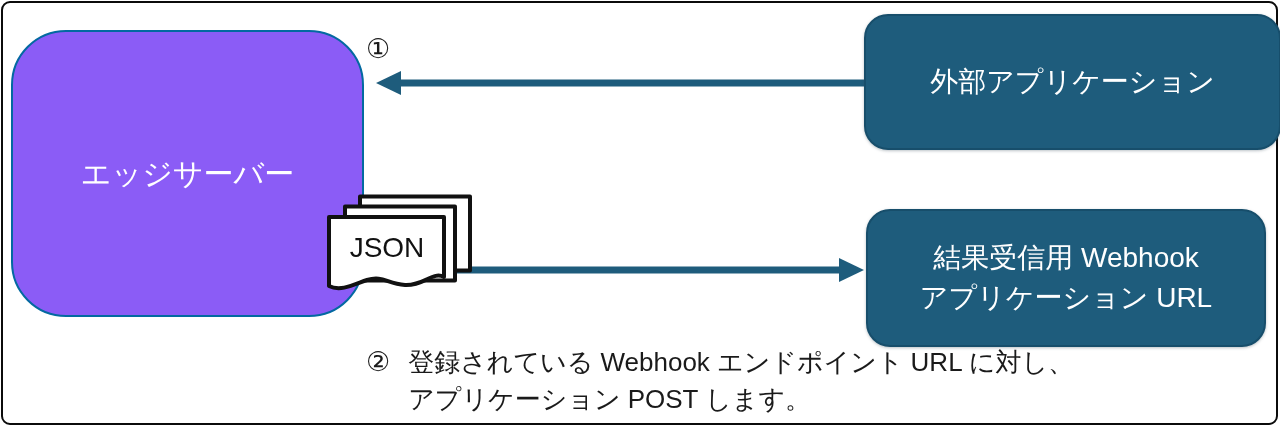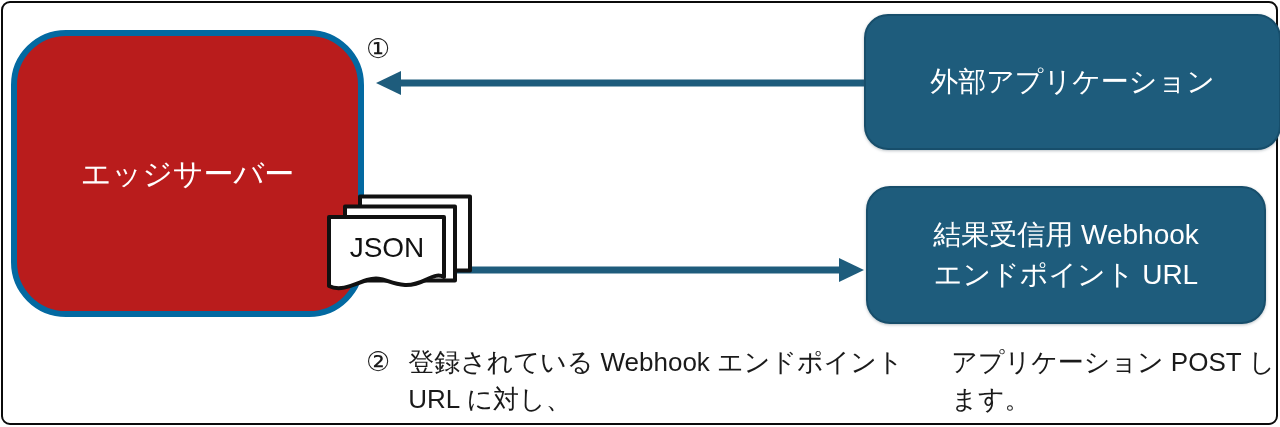--- a/index.html
+++ b/index.html
@@ -24,36 +24,36 @@
     flex-direction: column;
     align-items: center;
     justify-content: center;
     text-align: center;
     color: #ffffff;
     box-sizing: border-box;
   }
   .node-green {
     left: 11px; top: 30px;
     width: 353px; height: 287px;
-    background: #b91c1c;
-    border: 6px solid #0369a1;
+    background: #8b5cf6;
+    border: 2px solid #0369a1;
     border-radius: 55px;
     font-size: 30px;
     line-height: 41px;
   }
   .node-teal {
     background: #1E5C7C;
     border: 2px solid #174E6B;
     border-radius: 24px;
     font-size: 28px;
     line-height: 40px;
     box-shadow: 0 1px 3px rgba(60,80,95,0.35);
   }
   .node-teal.top    { left: 864px; top: 14px;  width: 417px; height: 136px; }
-  .node-teal.bottom { left: 866px; top: 186px; width: 400px; height: 138px; }
+  .node-teal.bottom { left: 866px; top: 209px; width: 400px; height: 138px; }
 
   .arrow-svg { position: absolute; display: block; }
   .arrow-line { stroke: #1E5C7C; stroke-width: 7; }
   .arrow-head { fill: #1E5C7C; }
 
   .json-stack-svg { position: absolute; left: 326px; top: 193px; display: block; }
   .doc-page { fill: #ffffff; stroke: #111111; stroke-width: 4; stroke-linejoin: round; }
   .doc-text {
     fill: #111111;
     font-family: "Liberation Sans", "DejaVu Sans", sans-serif;
@@ -62,21 +62,21 @@
 
   .step {
     position: absolute;
     display: flex;
     align-items: flex-start;
     color: #1a1a1a;
   }
   .step-1 { left: 366px; top: 31px; font-size: 26px; gap: 24px; }
   .step-2 { left: 366px; top: 344px; font-size: 26px; gap: 18px; line-height: 37px; }
   .step-marker { font-size: 27px; line-height: 37px; }
-  .step-lines { display: flex; flex-direction: row; }
+  .step-lines { display: flex; flex-direction: column; }
 </style>
 </head>
 <body>
 
 <div class="figure">
 
   <div class="outer-border"></div>
 
   <div class="node node-green">
     <div>エッジサーバー</div>
@@ -105,21 +105,21 @@
     <rect class="doc-page" x="19" y="13.5" width="110" height="74"></rect>
     <path class="doc-page" d="M3 24 L118 24 L118 84
       C 107 78, 98 93, 79 92
       C 61 91, 57 82, 41 87
       C 29 91, 15 99, 3 93 Z"></path>
     <text class="doc-text" x="61" y="64" text-anchor="middle">JSON</text>
   </svg>
 
   <div class="node node-teal bottom">
     <div>結果受信用 Webhook</div>
-    <div>エンドポイント URL</div>
+    <div>アプリケーション URL</div>
   </div>
 
   <div class="step step-2">
     <span class="step-marker">②</span>
     <span class="step-lines">
       <span>登録されている Webhook エンドポイント URL に対し、</span>
       <span>アプリケーション POST します。</span>
     </span>
   </div>
 

